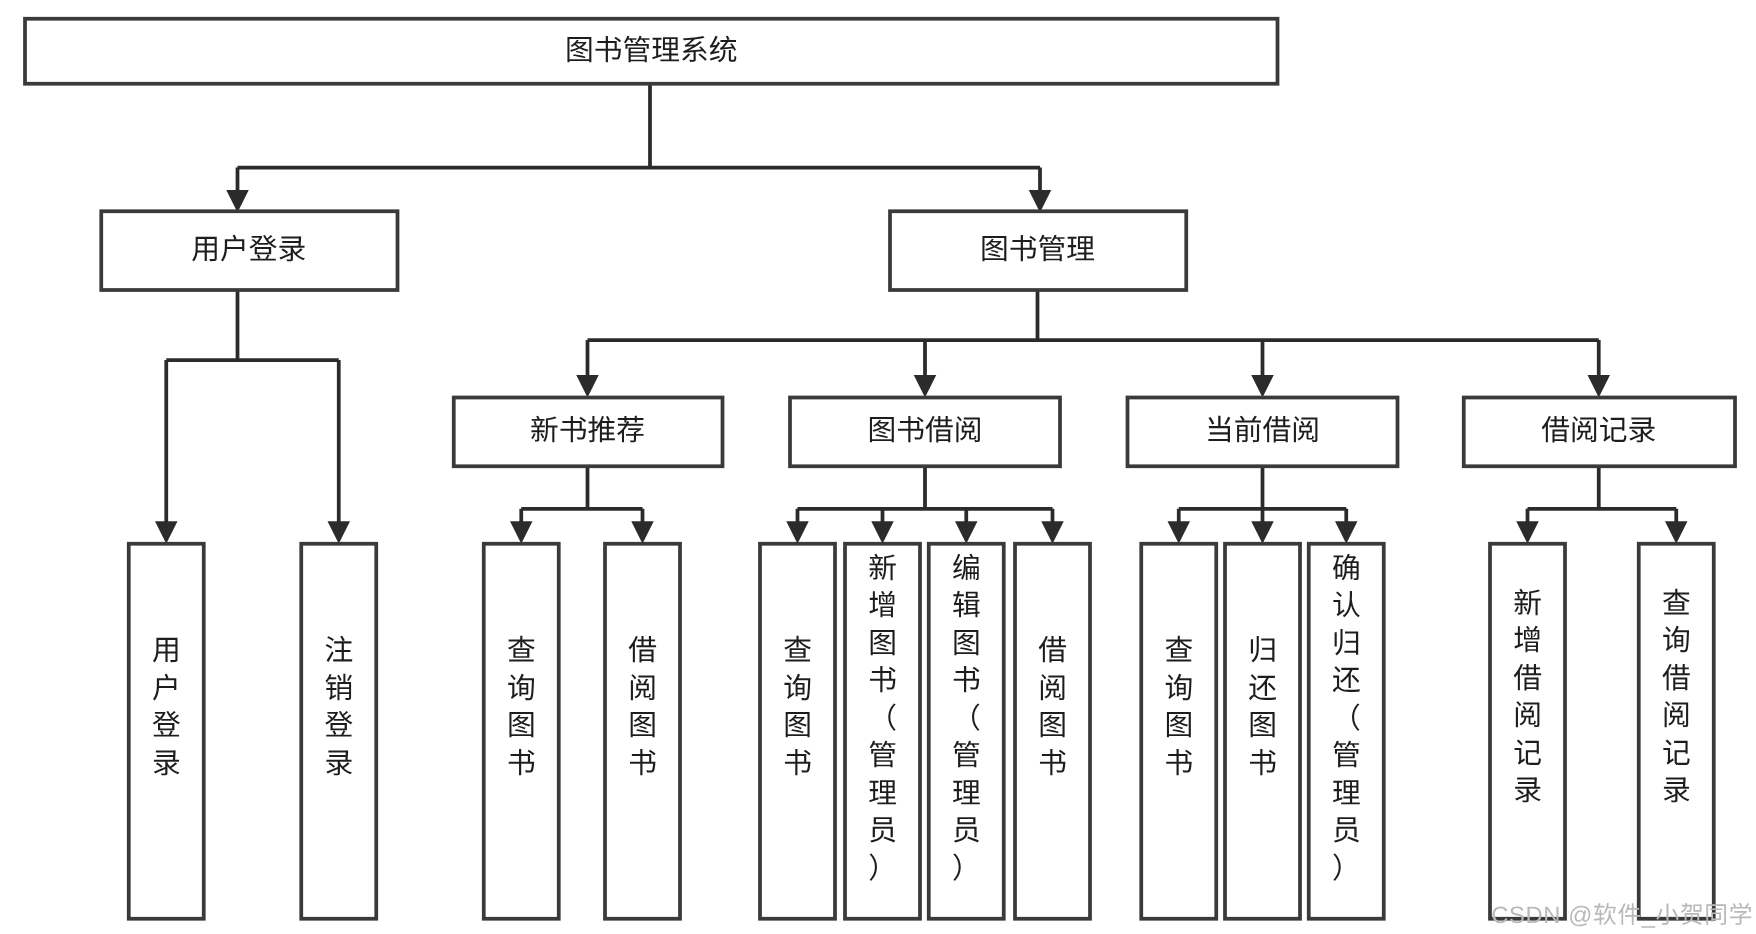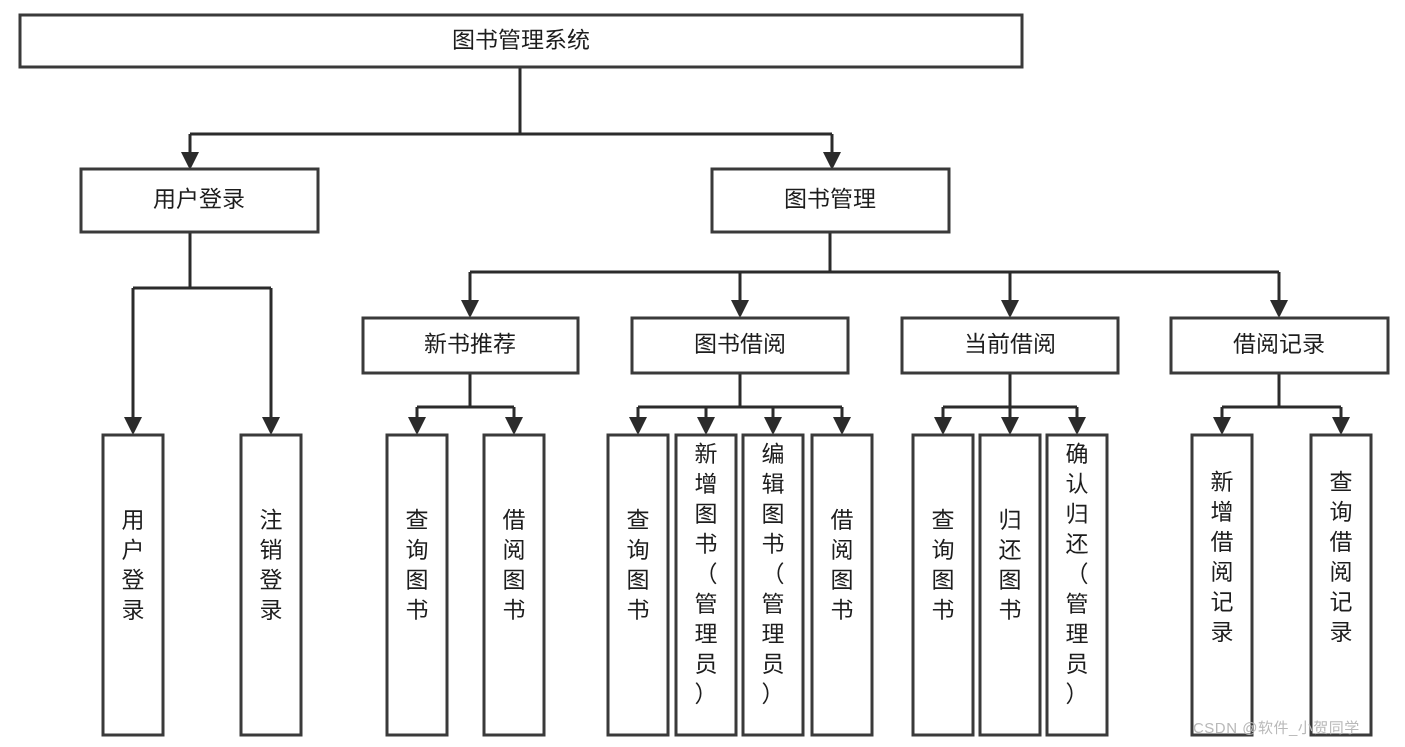--- a/index.html
+++ b/index.html
@@ -55,21 +55,21 @@
   .node-label-v {
     font-family: "Liberation Sans", "DejaVu Sans", sans-serif;
     font-size: 23px;
     fill: #1d1d1d;
     text-anchor: middle;
     white-space: pre;
   }
   .watermark {
     position: absolute;
     font-family: "Liberation Sans", "DejaVu Sans", sans-serif;
-    font-size: 15px;
+    font-size: 19px;
     color: #b9b9b9;
     letter-spacing: 0.5px;
     white-space: nowrap;
     user-select: none;
   }
 </style>
 </head>
 <body>
 
 <div id="diagram-root">

